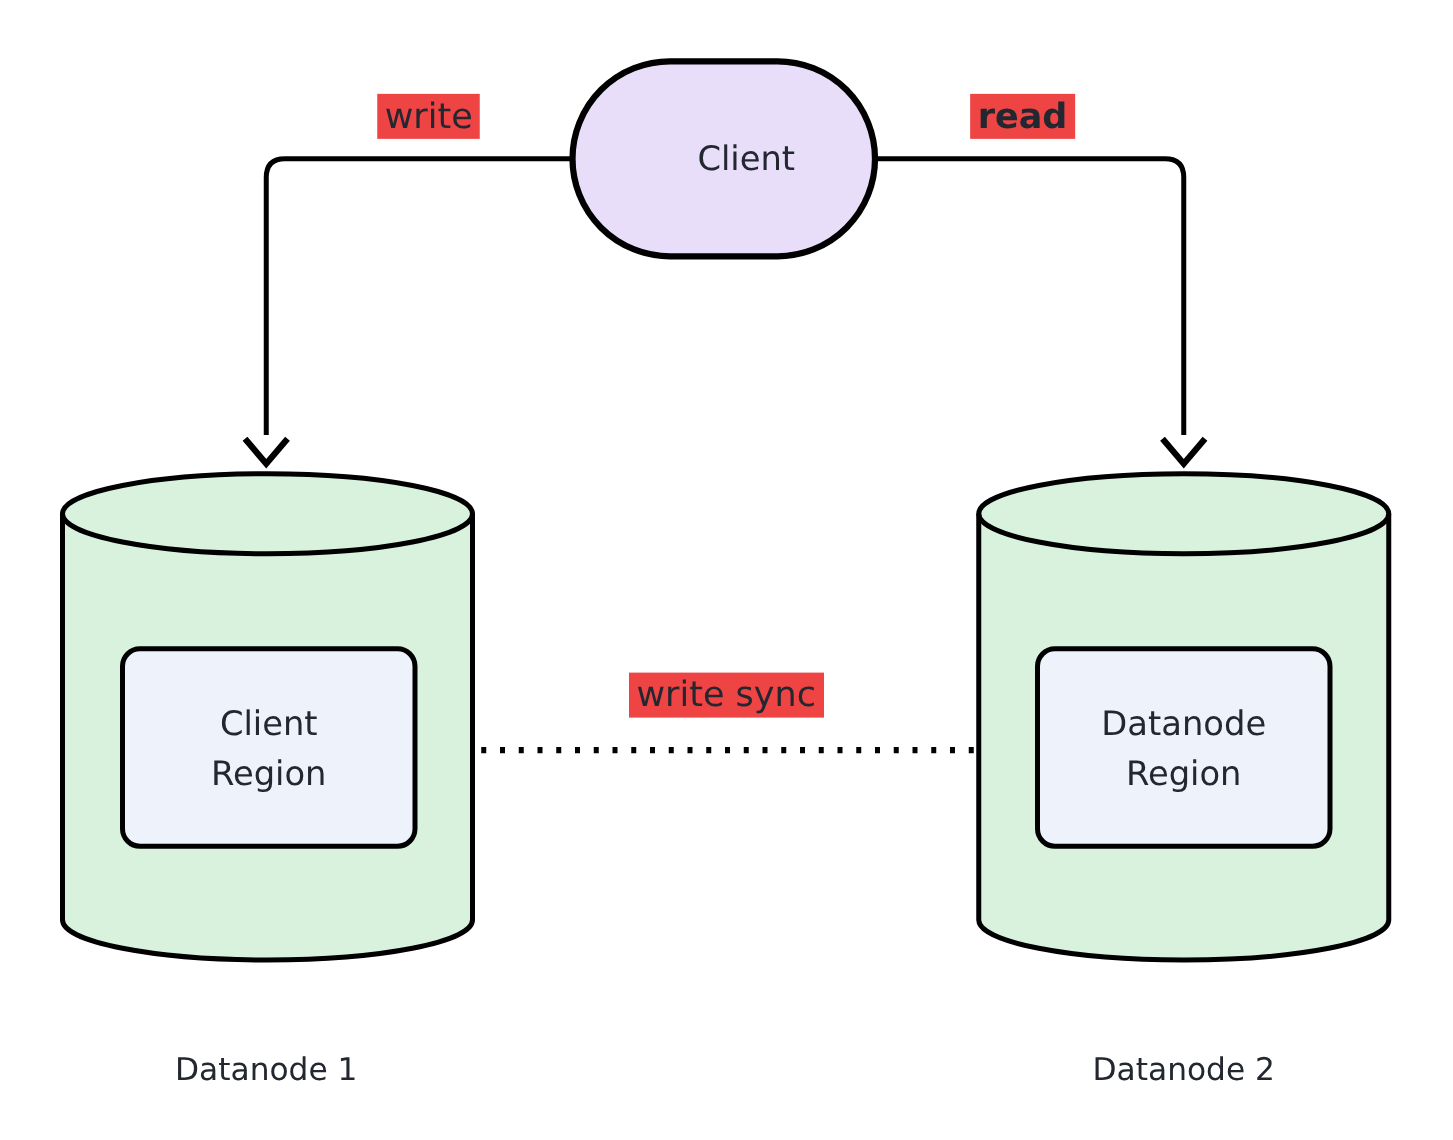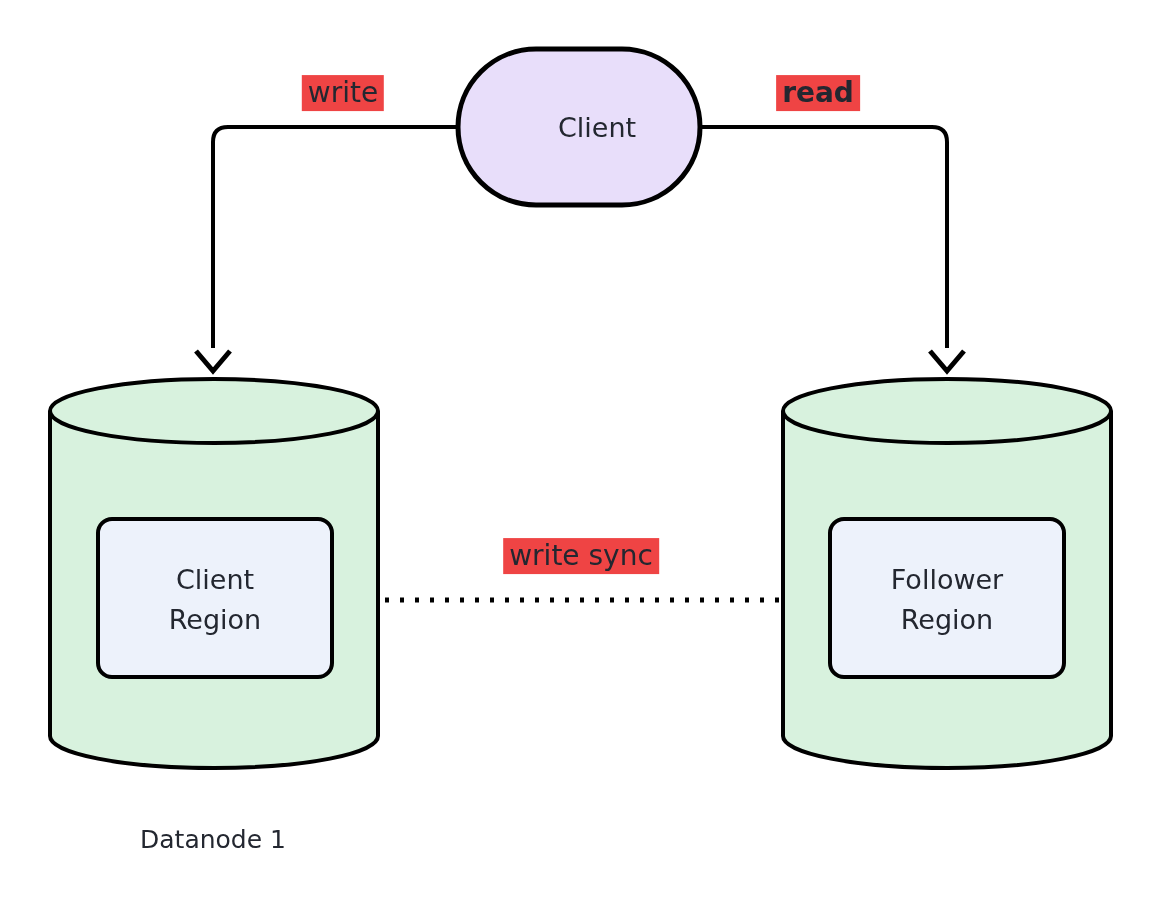--- a/index.html
+++ b/index.html
@@ -38,20 +38,21 @@
   .edge-label {
     font-size: 28px;
     background: #ef4444;
     padding: 0 6px;
   }
   .node-label {
     font-size: 27px;
   }
   .caption-label {
     font-size: 25px;
+    margin-top: 16px;
   }
   .ctr {
     transform: translate(-50%, -50%);
   }
 </style>
 </head>
 <body>
 
 <div id="diagram-root">
 
@@ -102,19 +103,20 @@
 
   <div class="dgm-label edge-label ctr" style="left:343px; top:93px;">write</div>
 
   <div class="dgm-label edge-label ctr" style="left:818px; top:93px;font-weight:bold;">read</div>
 
   <div class="dgm-label edge-label ctr" style="left:581px; top:556px;">write sync</div>
 
   <div class="dgm-label node-label ctr" style="left:215px; top:580px;">Client</div>
   <div class="dgm-label node-label ctr" style="left:215px; top:620px;">Region</div>
 
-  <div class="dgm-label node-label ctr" style="left:947px; top:580px;">Follower</div>
+  <div class="dgm-label node-label ctr" style="left:947px; top:580px;">Datanode</div>
   <div class="dgm-label node-label ctr" style="left:947px; top:620px;">Region</div>
 
   <div class="dgm-label caption-label ctr" style="left:213px; top:840px;">Datanode 1</div>
 
+  <div class="dgm-label caption-label ctr" style="left:947px; top:840px;">Datanode 2</div>
 
 </div>
 
 </body></html>

